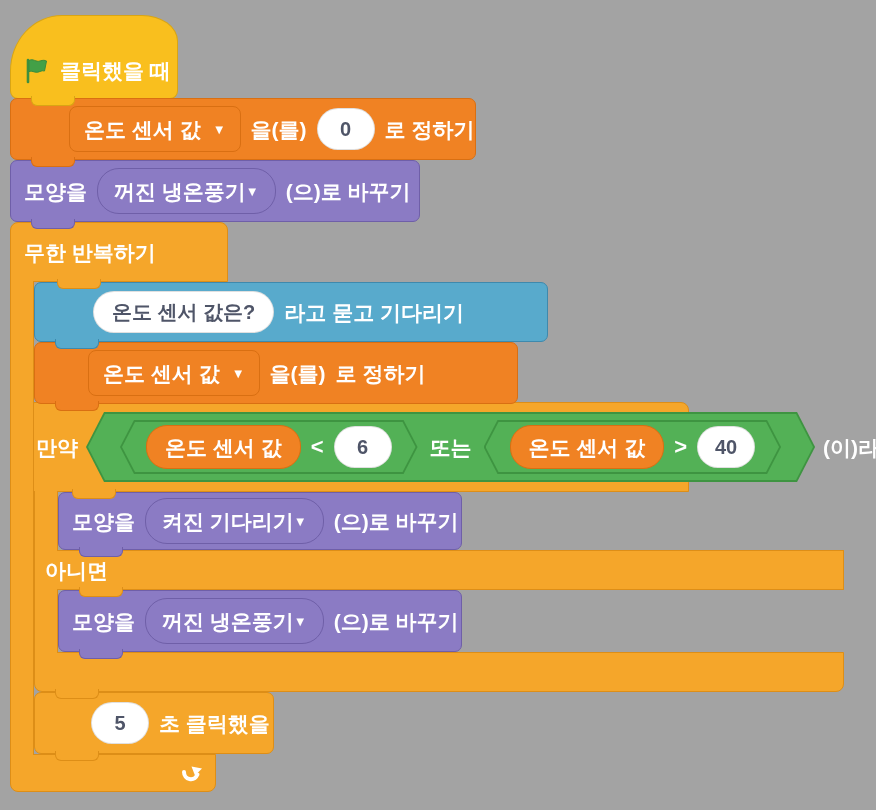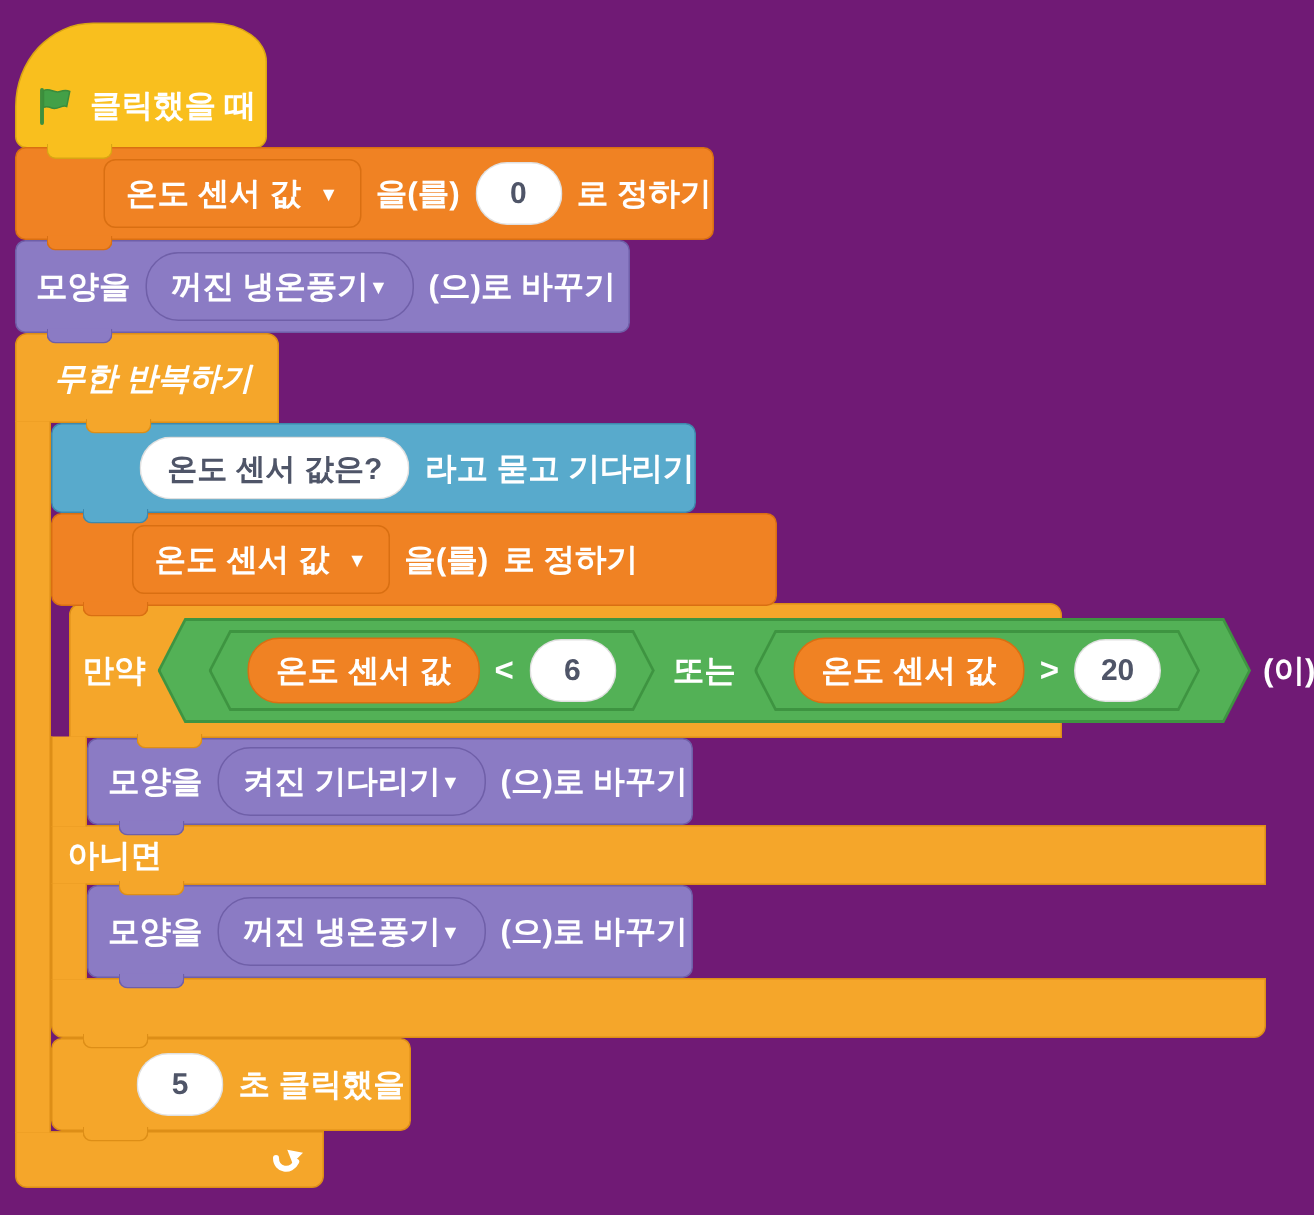--- a/index.html
+++ b/index.html
@@ -1,16 +1,16 @@
 <!DOCTYPE html>
 <html><head>
 <meta charset="utf-8">
 <style>
   html,body{margin:0;padding:0;background:#fff;}
-  .canvas{position:relative;width:876px;height:810px;background:#701a75;overflow:hidden;
+  .canvas{position:relative;width:876px;height:810px;background:#a3a3a3;overflow:hidden;
           font-family:"Liberation Sans","DejaVu Sans",sans-serif;}
 
   
   .ev {--bg:#F9BF1E;--bd:#D9A514;}
   .ctl{--bg:#F5A62A;--bd:#DD8E17;}
   .var{--bg:#F08223;--bd:#D96F12;}
   .lks{--bg:#8B7BC4;--bd:#6F5FA8;}
   .sns{--bg:#58AACC;--bd:#3E89AD;}
 
   .block{position:absolute;box-sizing:border-box;background:var(--bg);
@@ -95,46 +95,46 @@
   <div class="block lks" style="left:10px;top:160px;width:410px;height:62px;padding-left:13px;">
     <span class="t">모양을</span>
     <span class="dd-pill">
       <span class="t">꺼진 냉온풍기</span>
       <span class="caret">▼</span>
     </span>
     <span class="t">(으)로 바꾸기</span>
     <i class="tab lks"></i>
   </div>
 
-  <div class="block ctl chead" style="left:10px;top:222px;width:176px;height:60px;padding-left:25px;font-style:italic;">
+  <div class="block ctl chead" style="left:10px;top:222px;width:218px;height:60px;padding-left:13px;">
     <span class="t">무한 반복하기</span>
     <i class="tab ctl" style="left:46px;"></i>
   </div>
 
-  <div class="block ctl chead" style="left:46px;top:402px;width:662px;height:90px;padding-left:8px;gap:8px;">
+  <div class="block ctl chead" style="left:27px;top:402px;width:662px;height:90px;padding-left:8px;gap:8px;">
     <span class="t">만약</span>
     <span class="hex-outer">
       <span class="hex-outer-in">
         <span class="hex-comp">
           <span class="hex-comp-in">
             <span class="pill-reporter">
               <span class="t">온도 센서 값</span>
             </span>
             <span class="op">&lt;</span>
             <span class="oval-white">6</span>
           </span>
         </span>
         <span class="t">또는</span>
         <span class="hex-comp">
           <span class="hex-comp-in">
             <span class="pill-reporter">
               <span class="t">온도 센서 값</span>
             </span>
             <span class="op">&gt;</span>
-            <span class="oval-white">20</span>
+            <span class="oval-white">40</span>
           </span>
         </span>
       </span>
     </span>
     <span class="t">(이)라면</span>
     <i class="tab ctl" style="left:44px;"></i>
   </div>
 
   <div class="block ctl bar" style="left:34px;top:550px;width:810px;height:40px;padding-left:10px;">
     <span class="t">아니면</span>
@@ -151,21 +151,21 @@
         <path d="M6 13 C6 21, 16 23, 19.5 15.5" fill="none" stroke="#fff" stroke-width="4" stroke-linecap="round"></path>
         <polygon points="13.5,7.5 24,9.5 17,16.5" fill="#fff"></polygon>
       </svg>
     </span>
   </div>
 
   <div class="spine ctl" style="left:10px;top:281px;width:24px;height:474px;"></div>
   <div class="spine ctl" style="left:34px;top:491px;width:24px;height:60px;"></div>
   <div class="spine ctl" style="left:34px;top:589px;width:24px;height:64px;"></div>
 
-  <div class="block sns" style="left:34px;top:282px;width:430px;height:60px;padding-left:58px;">
+  <div class="block sns" style="left:34px;top:282px;width:514px;height:60px;padding-left:58px;">
     <span class="oval-white" style="padding:0 18px;">온도 센서 값은?</span>
     <span class="t">라고 묻고 기다리기</span>
     <i class="tab sns"></i>
   </div>
 
   <div class="block var" style="left:34px;top:342px;width:484px;height:62px;padding-left:53px;">
     <span class="dd-rect">
       <span class="t">온도 센서 값</span>
       <span class="caret">▼</span>
     </span>

